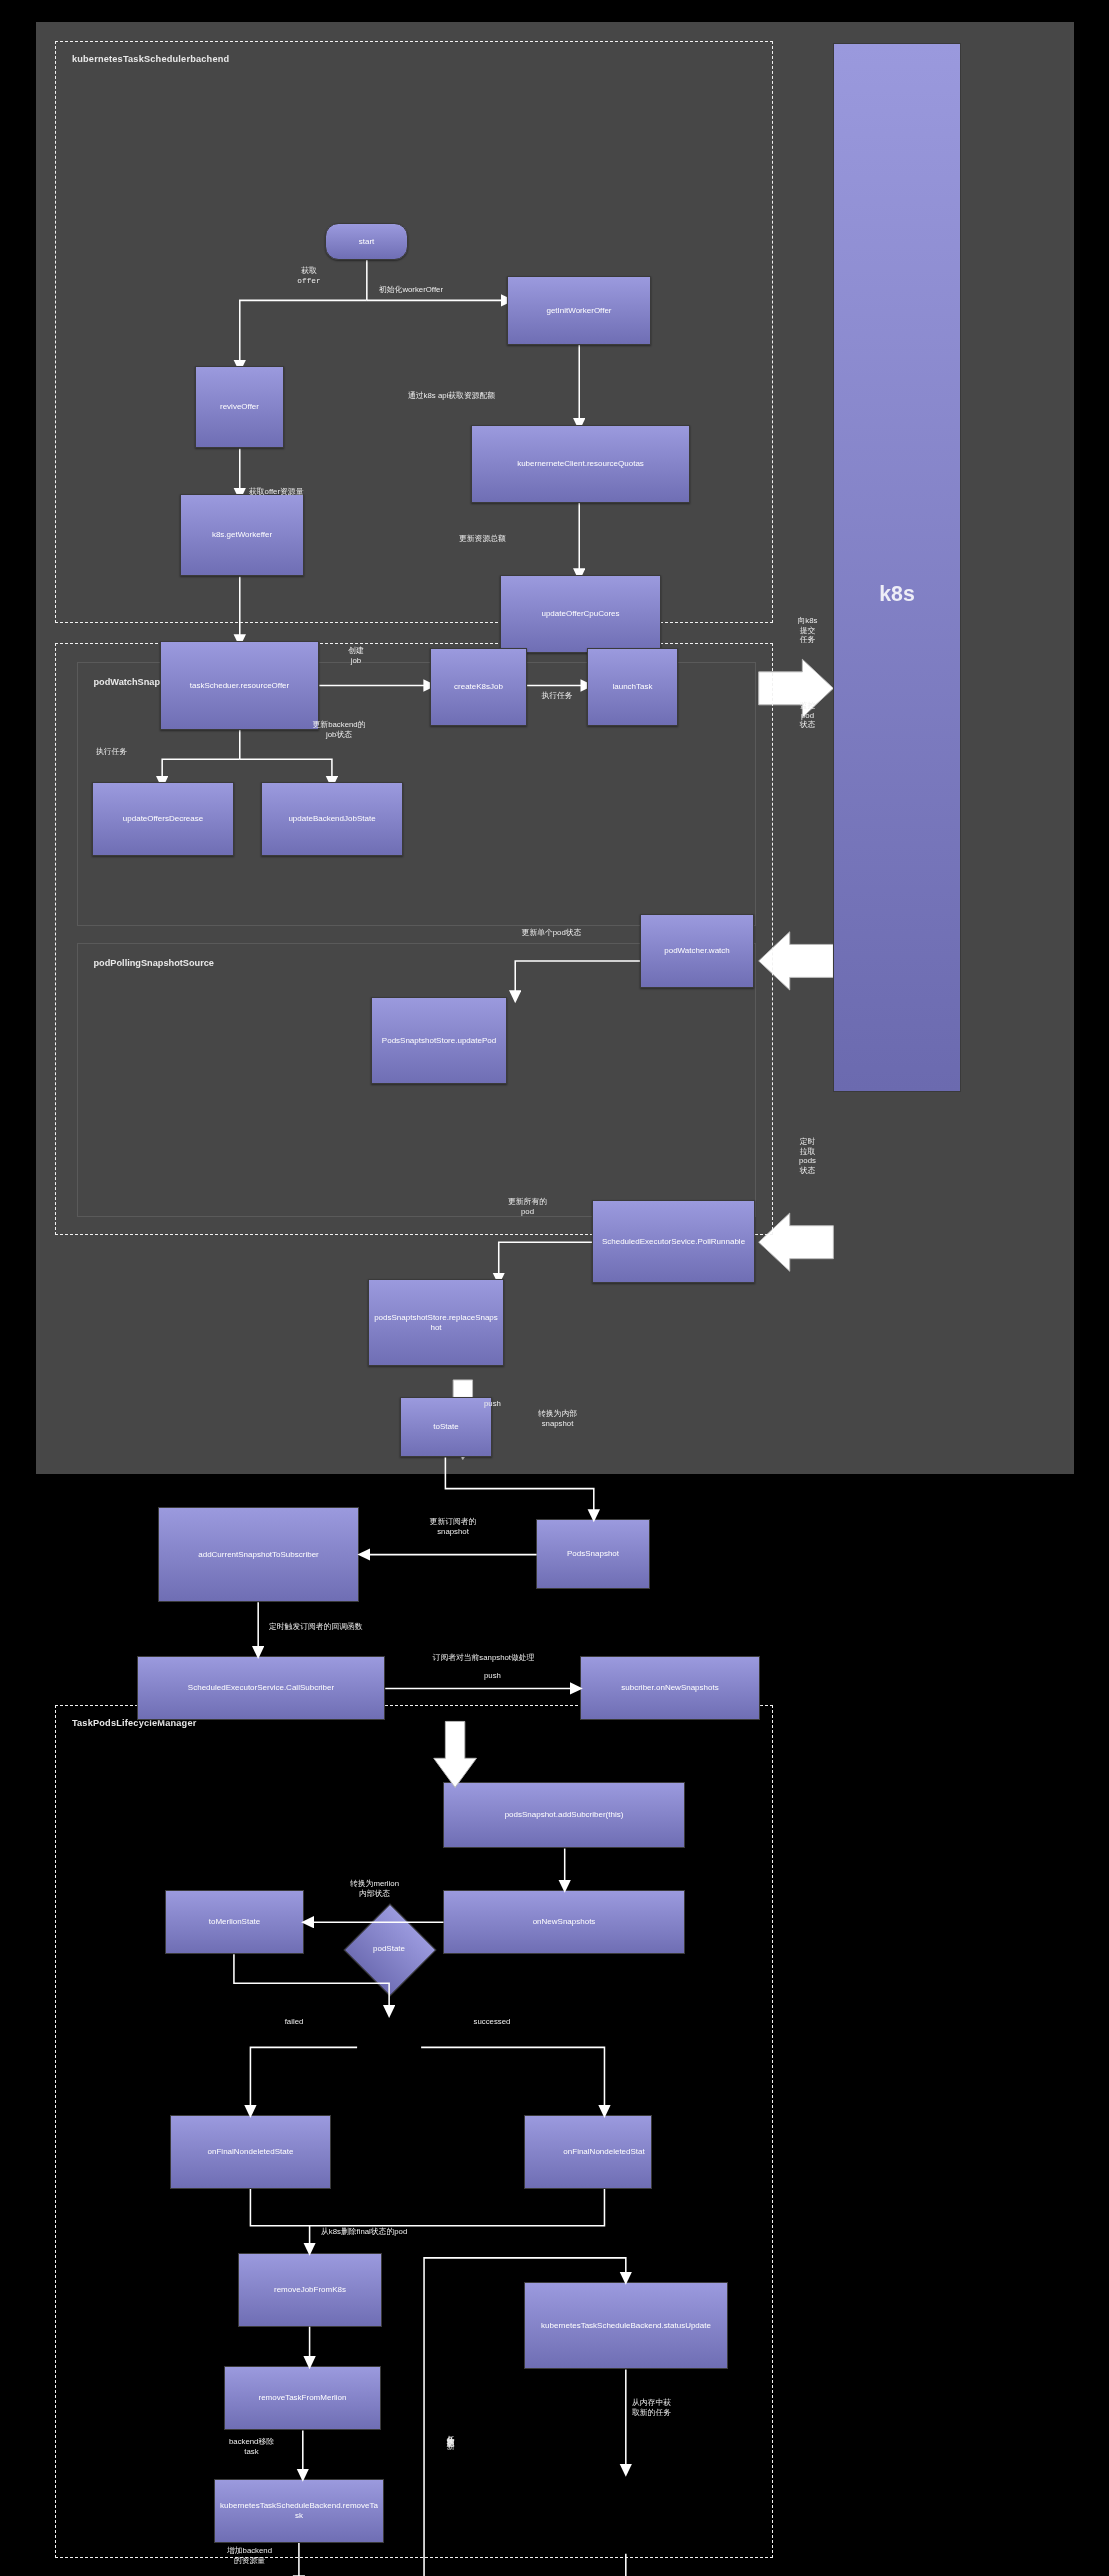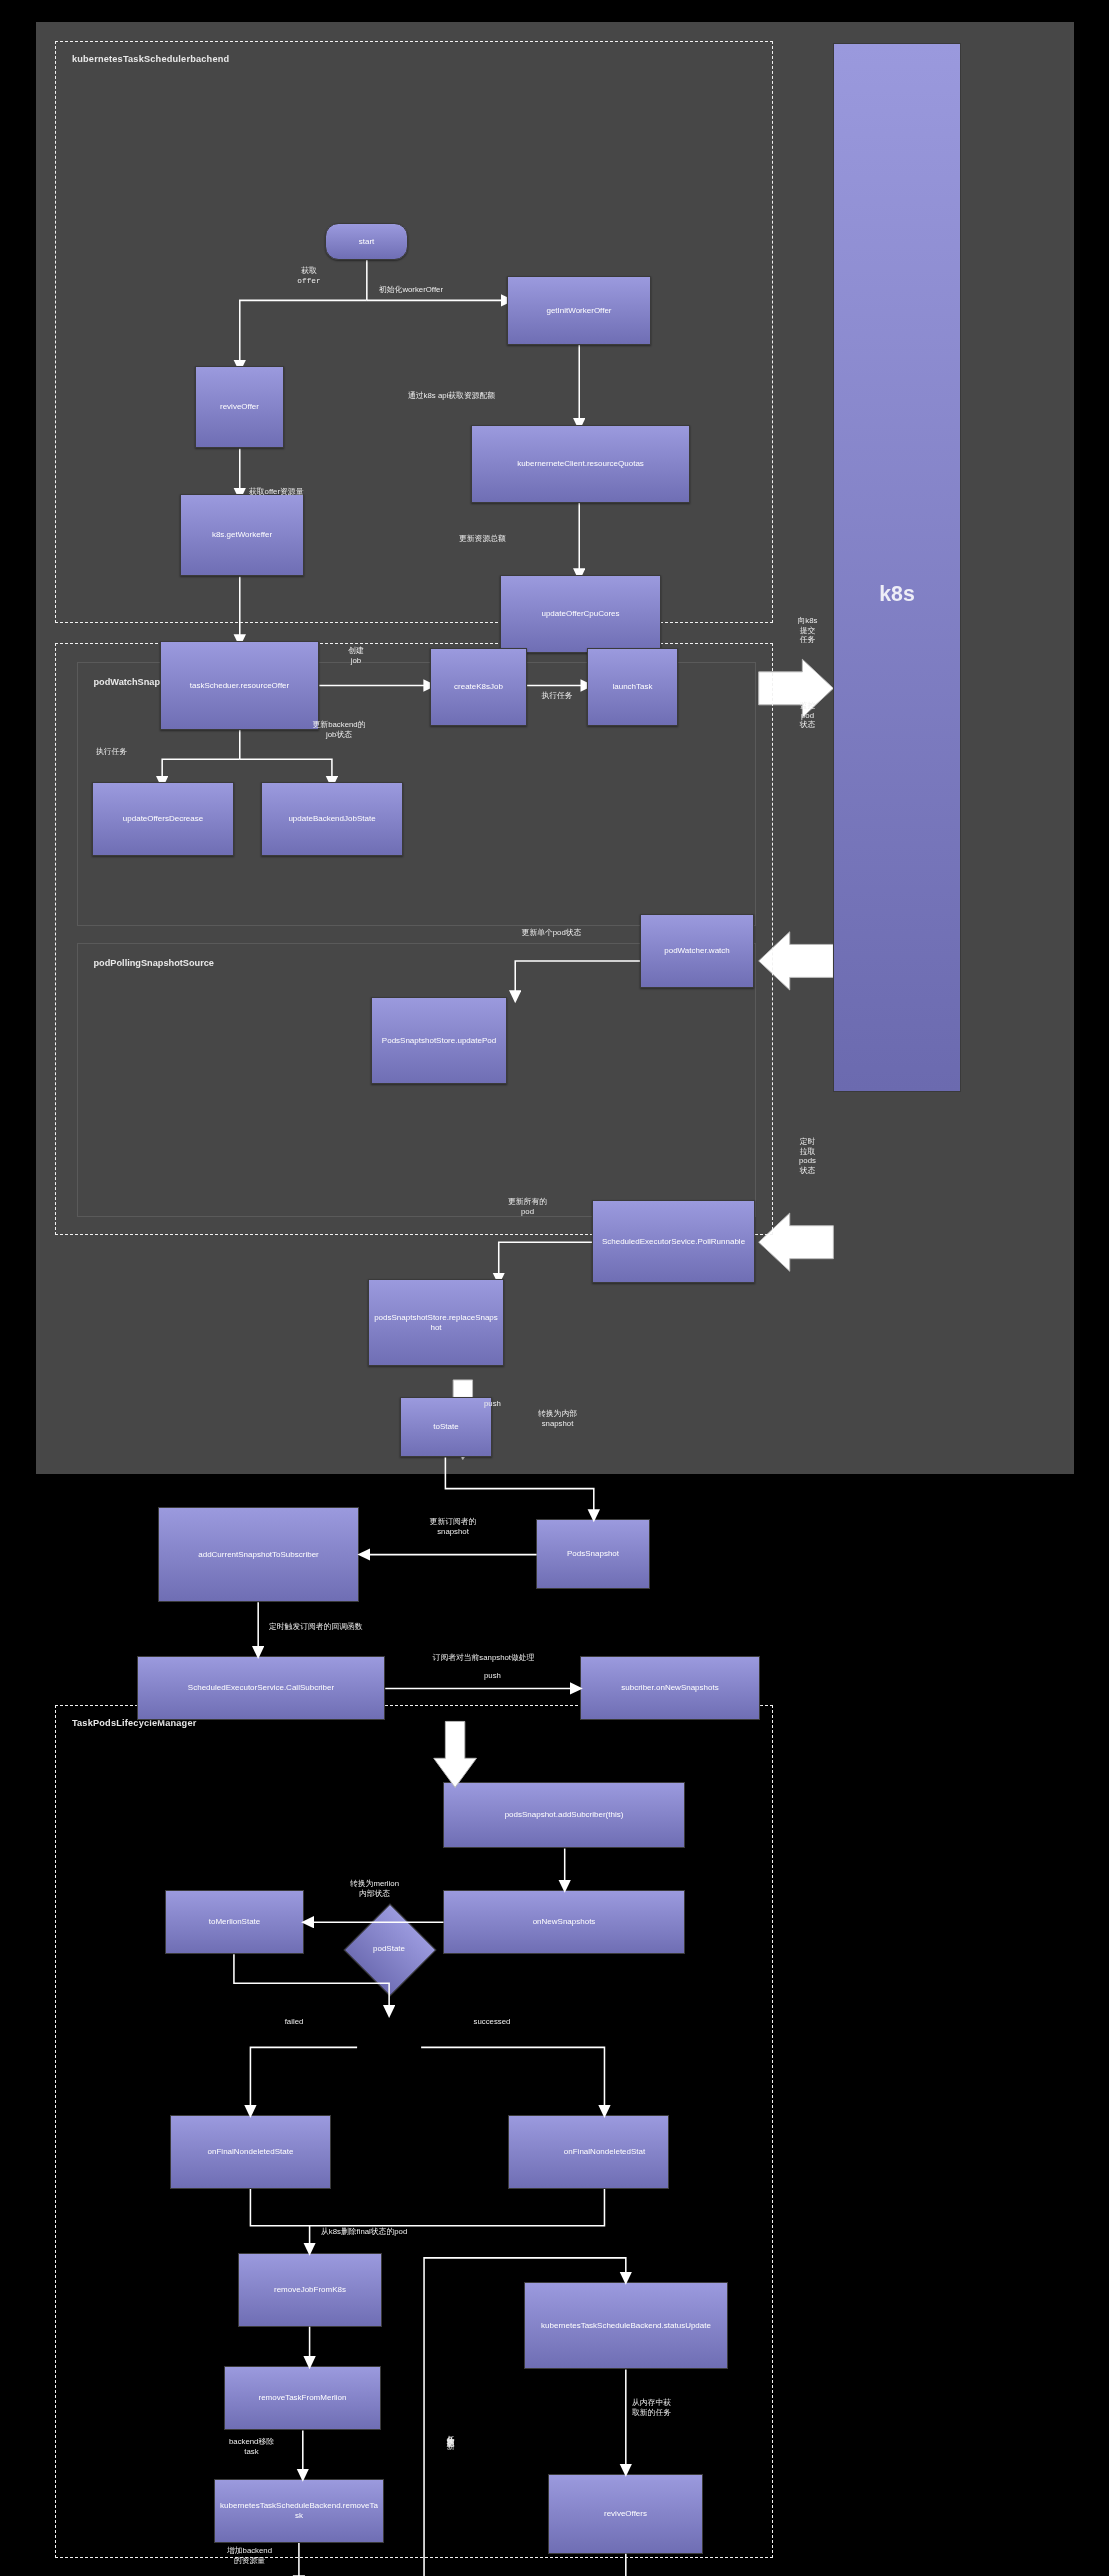--- a/index.html
+++ b/index.html
@@ -185,31 +185,30 @@
 
   <div class="node" style="left:129px;top:1868px;width:139px;height:64px;">toMerlionState</div>
 
   <div class="node diamond" style="left:321px;top:1895px;width:64px;height:64px;">
     <div class="dshape"></div>
     <div class="dlabel">podState</div>
   </div>
 
   <div class="node" style="left:134px;top:2093px;width:161px;height:74px;">onFinalNondeletedState</div>
 
-  <div class="node" style="left:472px;top:2093px;width:161px;height:74px;padding-left:36px;">onFinalNondeletedStat</div>
+  <div class="node" style="left:488px;top:2093px;width:128px;height:74px;padding-left:36px;">onFinalNondeletedStat</div>
 
   <div class="node" style="left:202px;top:2231px;width:144px;height:74px;">removeJobFromK8s</div>
 
   <div class="node" style="left:188px;top:2344px;width:157px;height:64px;">removeTaskFromMerlion</div>
 
   <div class="node" style="left:178px;top:2457px;width:170px;height:64px;">kubernetesTaskScheduleBackend.removeTask</div>
 
   <div class="node" style="left:488px;top:2260px;width:204px;height:87px;">kubernetesTaskScheduleBackend.statusUpdate</div>
 
-  <div class="node" style="left:512px;top:2452px;width:155px;height:80px;">reviveOffers</div>
 
   <div class="elabel" style="left:244px;top:245px;width:58px;font-family:Liberation Mono, monospace;">获取
 offer</div>
   <div class="elabel" style="left:343px;top:263px;width:126px;text-align:left;">初始化workerOffer</div>
   <div class="elabel" style="left:372px;top:369px;width:175px;text-align:left;">通过k8s api获取资源配额</div>
   <div class="elabel" style="left:213px;top:465px;width:116px;text-align:left;">获取offer资源量</div>
   <div class="elabel" style="left:423px;top:512px;width:107px;text-align:left;">更新资源总额</div>
   <div class="elabel" style="left:291px;top:624px;width:58px;">创建
 job</div>
   <div class="elabel" style="left:490px;top:669px;width:62px;">执行任务</div>

